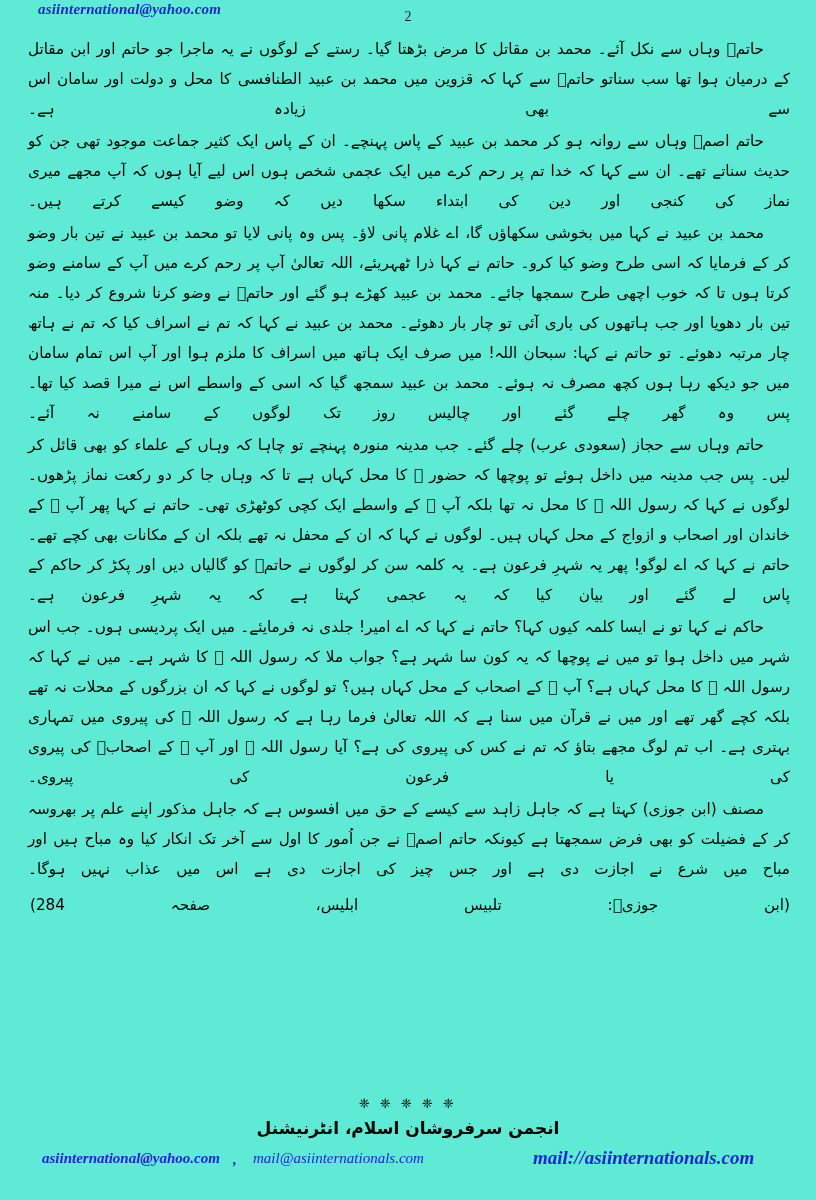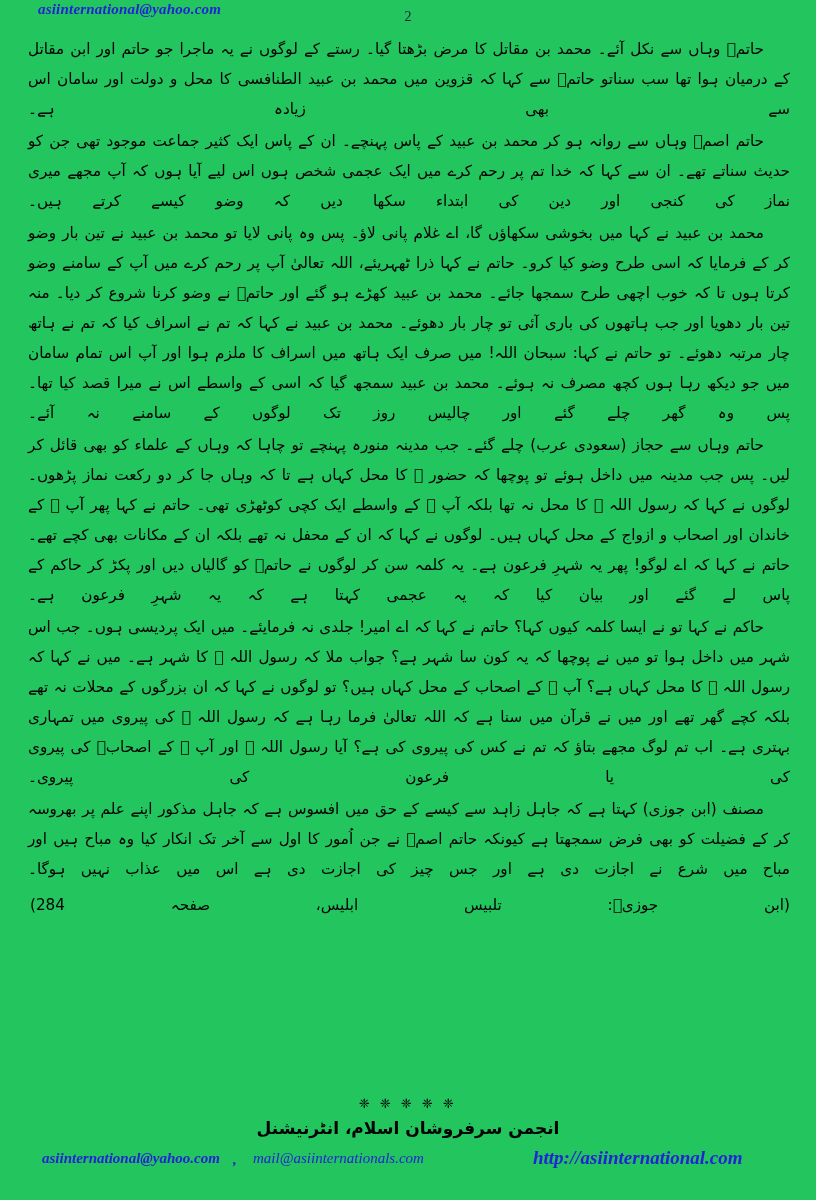--- a/index.html
+++ b/index.html
@@ -13,21 +13,21 @@
     position: relative;
     font-family: "DejaVu Sans", sans-serif;
     overflow: hidden;
   }
 
   .page {
     position: absolute;
     inset: 0;
     width: 816px;
     height: 1200px;
-    background: #22c55e;
+    background: #5eead4;
   }
 
   
   .header {
     position: absolute;
     top: 0px;
     left: 0px;
     width: 816px;
     height: 34px;
   }
@@ -199,17 +199,17 @@
   </div>
 
   <div class="ornament">❈ ❈ ❈ ❈ ❈</div>
 
   <div class="footer">
     <div class="org-name">انجمن سرفروشان اسلام، انٹرنیشنل</div>
     <div class="footer-contacts">
       <span class="footer-email-1">asiinternational@yahoo.com</span>
       <span class="footer-sep">,</span>
       <span class="footer-email-2">mail@asiinternationals.com</span>
-      <span class="footer-url">http://asiinternational.com</span>
+      <span class="footer-url">mail://asiinternationals.com</span>
     </div>
   </div>
 
 </div>
 
 </body></html>

